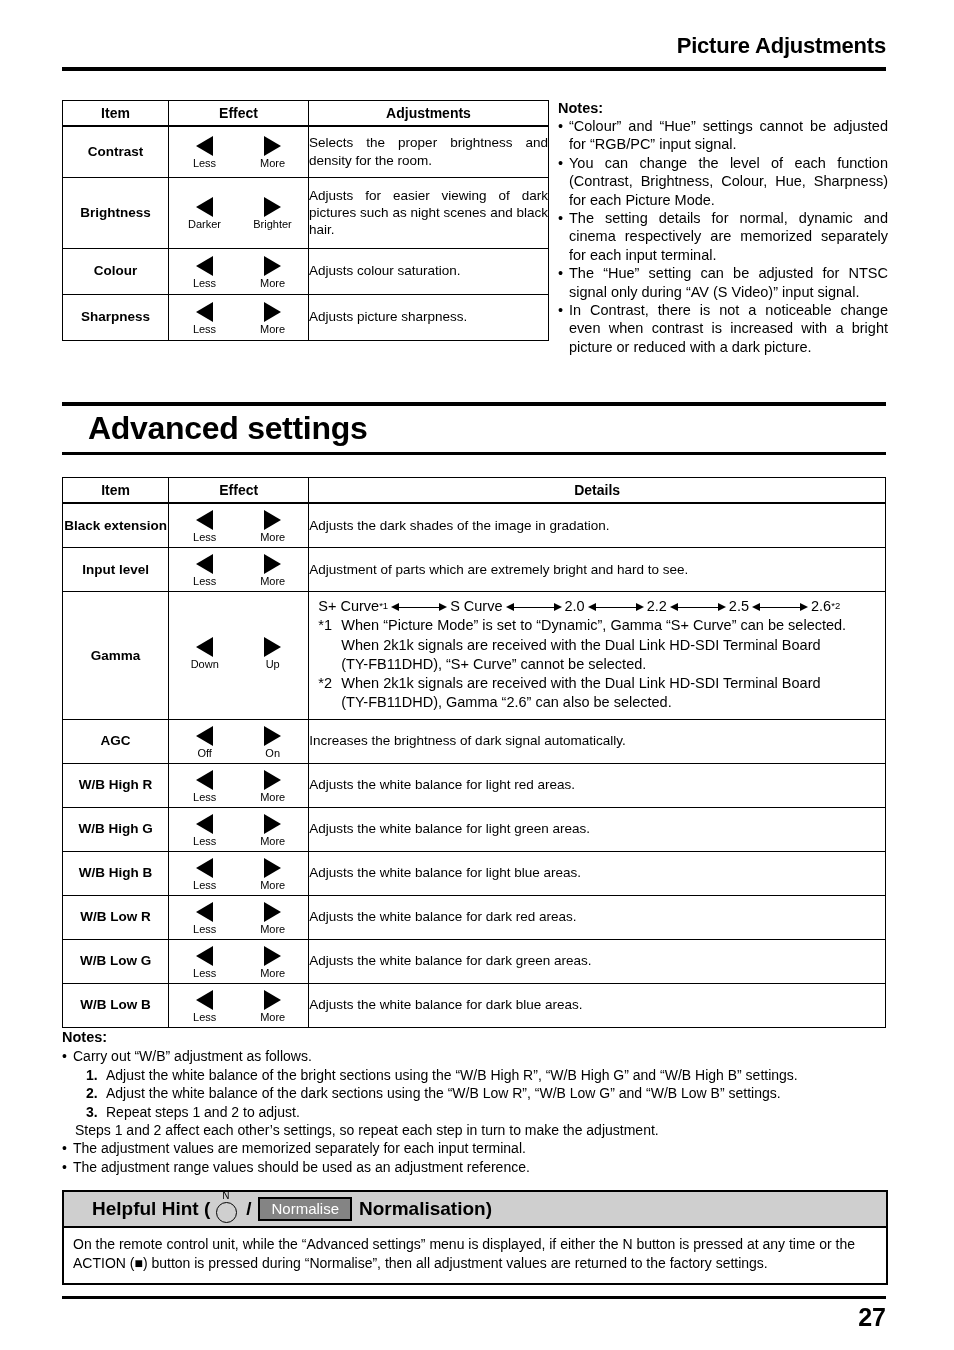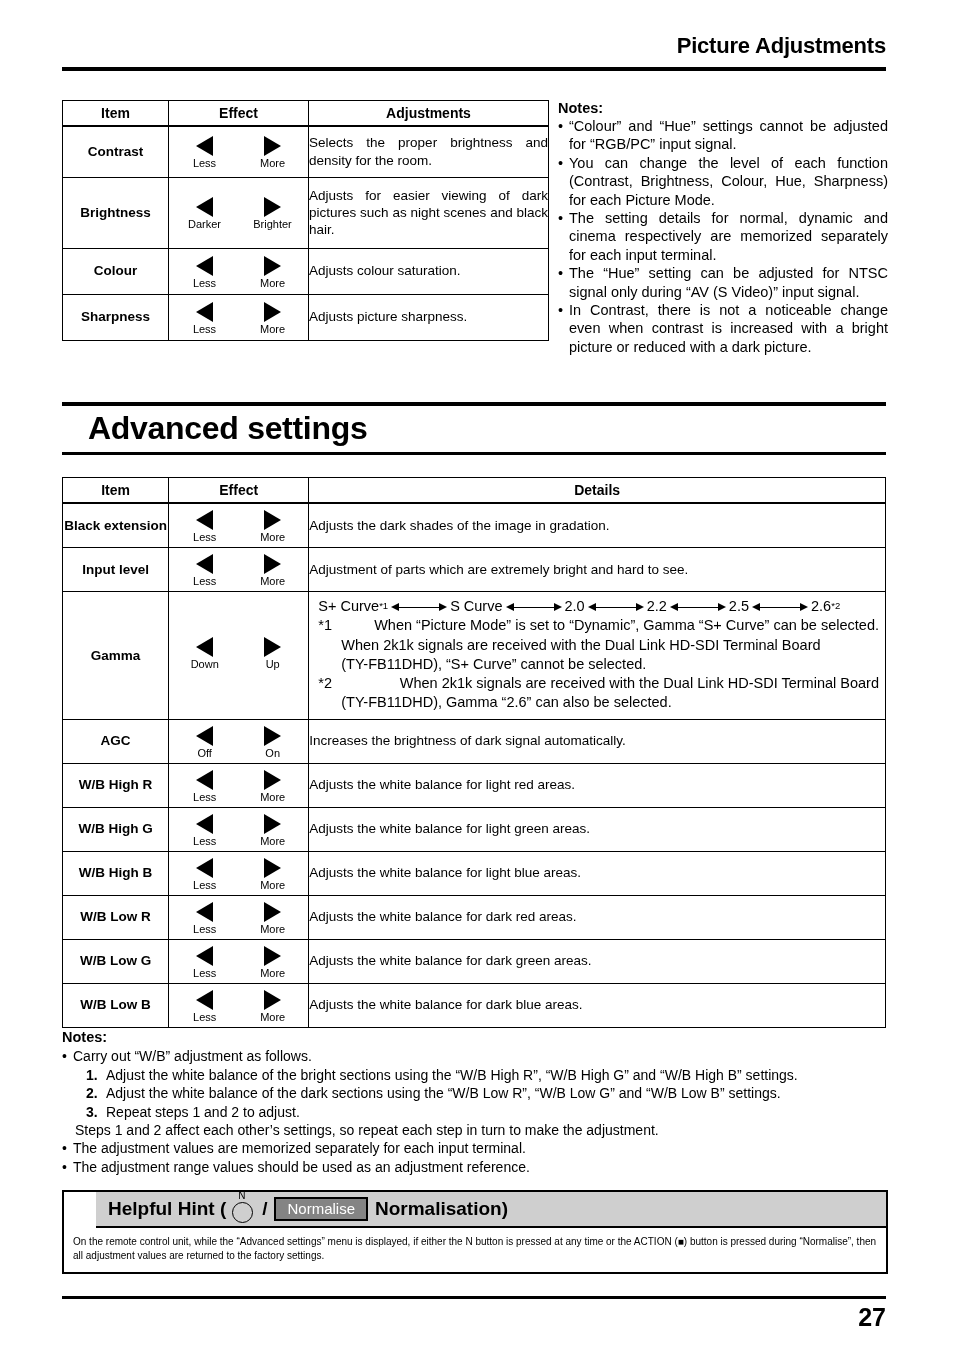--- a/index.html
+++ b/index.html
@@ -218,21 +218,21 @@
     border-top: 4px solid transparent;
     border-bottom: 4px solid transparent;
   }
   .gamma-arrow .hl { left: 0; border-right: 8px solid #000; }
   .gamma-arrow .hr { right: 0; border-left: 8px solid #000; }
   sup.fn { font-size: 9.5px; vertical-align: super; }
   .gamma-note {
     display: flex;
   }
   .gamma-note .mark { flex: 0 0 23px; }
-  .gamma-note .body { flex: 1; text-align: right; }
+  .gamma-note .body { flex: 1; }
   .gamma-indent { padding-left: 23px; }
 
   
   .notes-bottom {
     position: absolute;
     left: 62px;
     top: 1028px;
     width: 830px;
     font-size: 14px;
     line-height: 1.32;
@@ -251,24 +251,23 @@
     top: 1190px;
     width: 822px;
     border: 2px solid #000;
   }
   .hint-head {
     background: #cfcfcf;
     border-bottom: 2px solid #000;
     height: 34px;
     display: flex;
     align-items: center;
-    padding: 0 12px;
+    padding: 0 28px;
     font-size: 19px;
     font-weight: bold;
-    margin-left: 32px;
   }
   .n-button {
     position: relative;
     display: inline-block;
     width: 26px;
     height: 30px;
     margin: 0 1px 0 4px;
     vertical-align: middle;
   }
   .n-button .n-lbl {
@@ -295,21 +294,21 @@
     color: #ffffff;
     border: 2px solid #000;
     font-size: 15px;
     font-weight: normal;
     padding: 1px 11px 2px 11px;
     margin: 0 7px 0 2px;
     line-height: 1.15;
   }
   .hint-body {
     padding: 7px 9px 9px 9px;
-    font-size: 10px;
+    font-size: 14px;
     line-height: 1.38;
   }
 
   .foot-rule {
     position: absolute;
     left: 62px;
     top: 1296px;
     width: 824px;
     height: 2.5px;
     background: #000;

